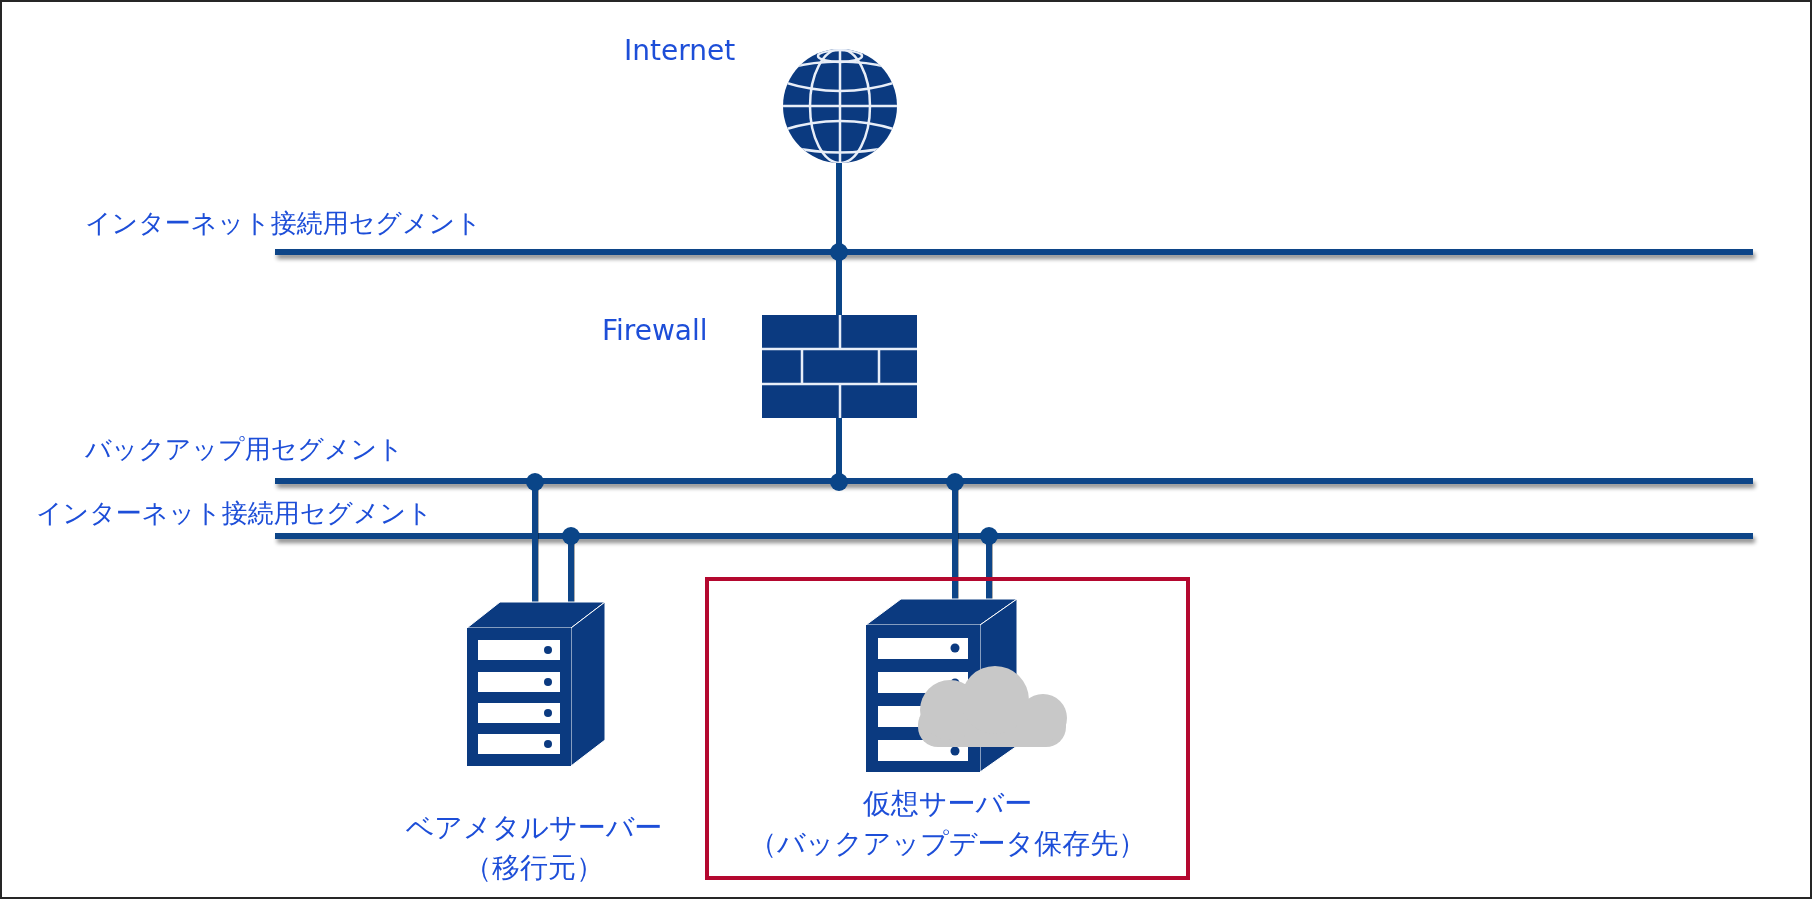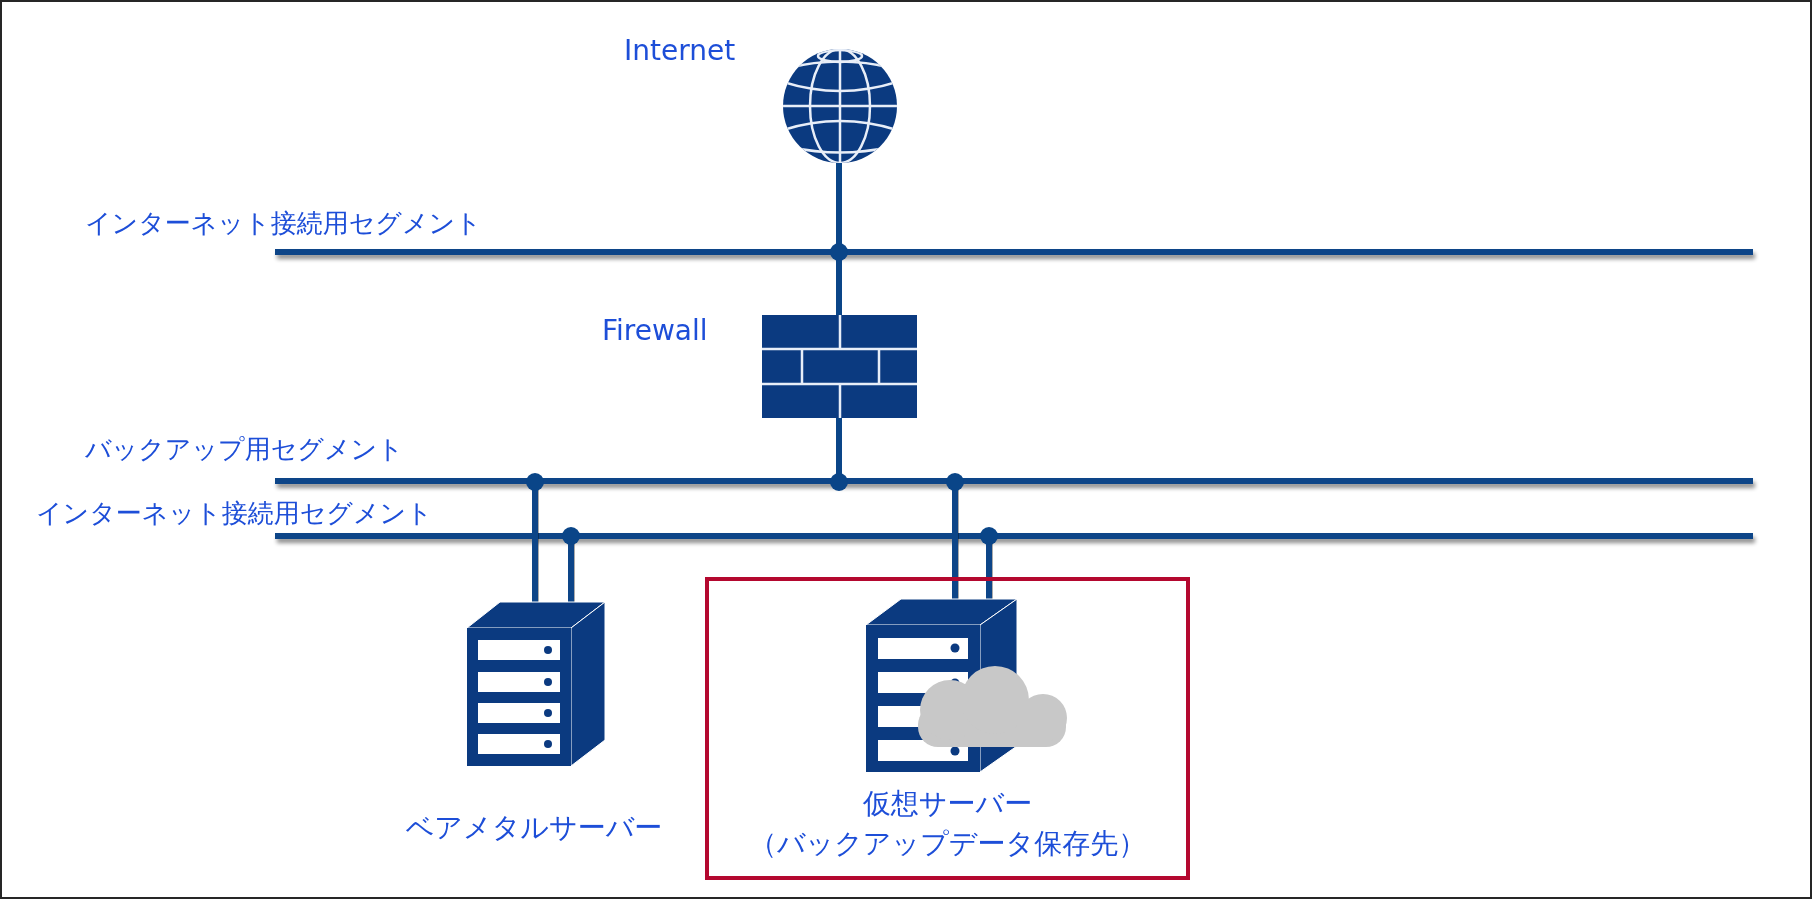--- a/index.html
+++ b/index.html
@@ -130,17 +130,18 @@
 
 <div class="lbl node-title" style="left:624px; top:34px;">Internet</div>
 <div class="lbl node-title" style="left:602px; top:314px;">Firewall</div>
 
 <div class="lbl seg-label" style="left:85px; top:206px;">インターネット接続用セグメント</div>
 <div class="lbl seg-label" style="left:85px; top:432px;">バックアップ用セグメント</div>
 <div class="lbl seg-label" style="left:36px; top:496px;">インターネット接続用セグメント</div>
 
 <div class="lbl server-label" style="left:334px; top:808px; width:400px;">
   <div>ベアメタルサーバー</div>
+  <div>（移行元）</div>
 </div>
 <div class="lbl server-label" style="left:705px; top:784px; width:485px;">
   <div>仮想サーバー</div>
   <div>（バックアップデータ保存先）</div>
 </div>
 
 </body></html>

